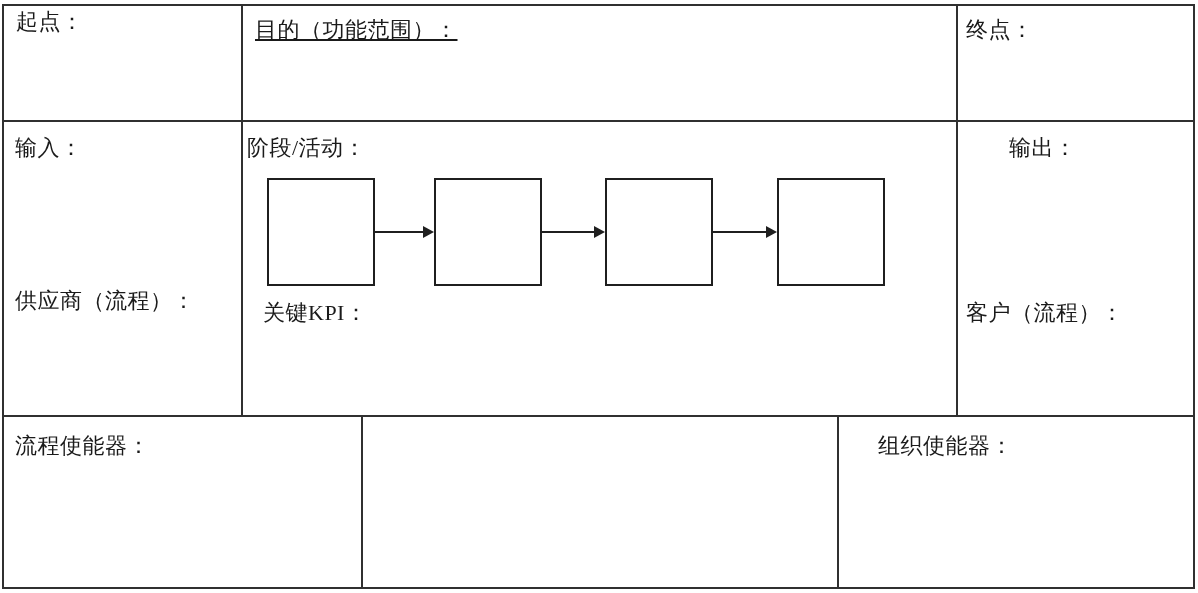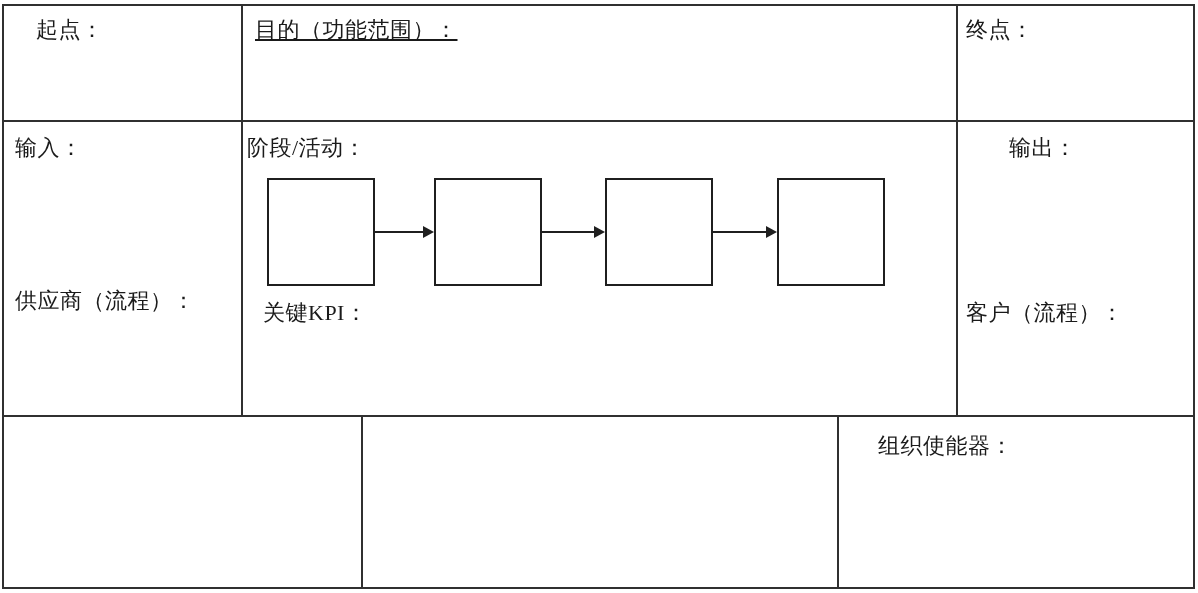--- a/index.html
+++ b/index.html
@@ -60,31 +60,32 @@
 
   <div class="frame"></div>
 
   <div class="hline" style="left:2px; top:120px; width:1193px;"></div>
   <div class="hline" style="left:2px; top:415px; width:1193px;"></div>
   <div class="vline" style="left:241px; top:4px; height:413px;"></div>
   <div class="vline" style="left:956px; top:4px; height:413px;"></div>
   <div class="vline" style="left:361px; top:415px; height:174px;"></div>
   <div class="vline" style="left:837px; top:415px; height:174px;"></div>
 
-  <div class="lbl" style="left:16px; top:17px;margin-left:20px;">起点：</div>
+  <div class="lbl" style="left:16px; top:9px;">起点：</div>
   <div class="lbl" style="left:255px; top:17px;text-decoration:underline;">目的（功能范围）：</div>
   <div class="lbl" style="left:966px; top:17px;">终点：</div>
 
   <div class="lbl" style="left:15px; top:135px;">输入：</div>
   <div class="lbl" style="left:15px; top:288px;">供应商（流程）：</div>
   <div class="lbl" style="left:247px; top:135px;">阶段/活动：</div>
   <div class="lbl" style="left:263px; top:300px;">关键KPI：</div>
   <div class="lbl" style="left:1009px; top:135px;">输出：</div>
   <div class="lbl" style="left:966px; top:300px;">客户（流程）：</div>
 
+  <div class="lbl" style="left:15px; top:433px;">流程使能器：</div>
   <div class="lbl" style="left:850px; top:433px;margin-left:28px;">组织使能器：</div>
 
   <div class="stage-box" style="left:267px;"></div>
   <div class="flow-arrow" style="left:375px; width:48px;"></div>
   <div class="stage-box" style="left:434px;"></div>
   <div class="flow-arrow" style="left:542px; width:52px;"></div>
   <div class="stage-box" style="left:605px;"></div>
   <div class="flow-arrow" style="left:713px; width:53px;"></div>
   <div class="stage-box" style="left:777px;"></div>
 

